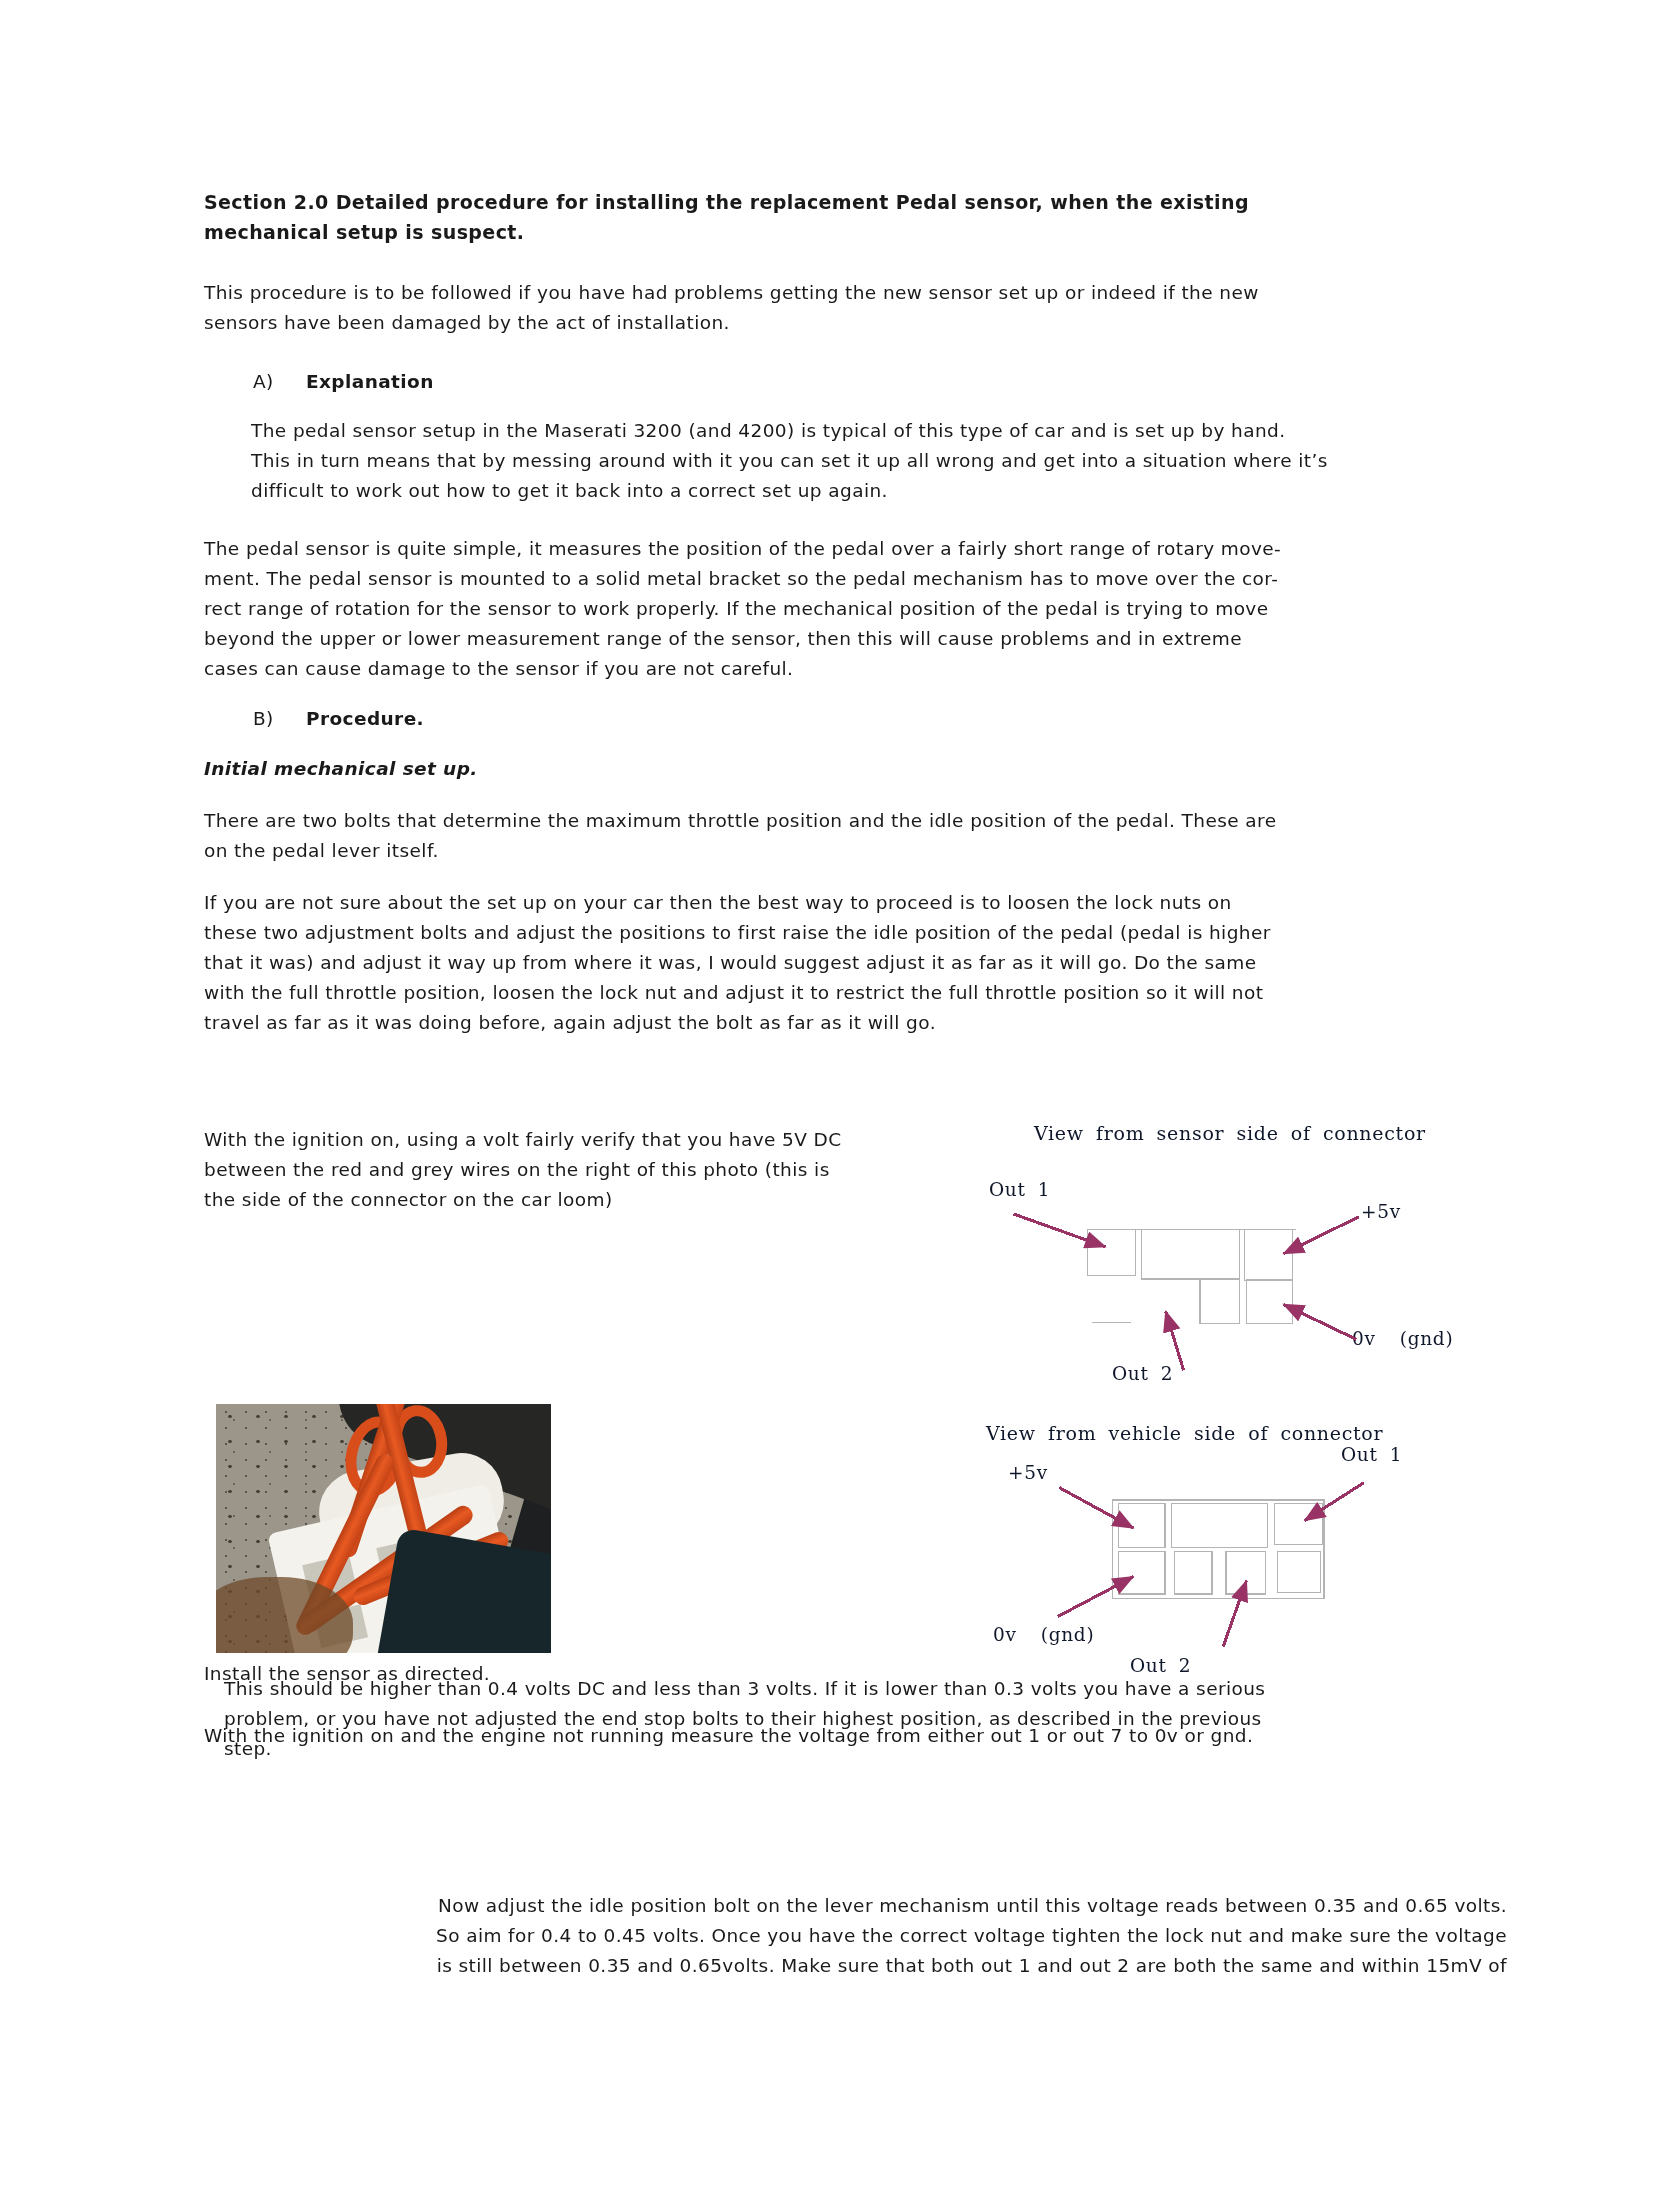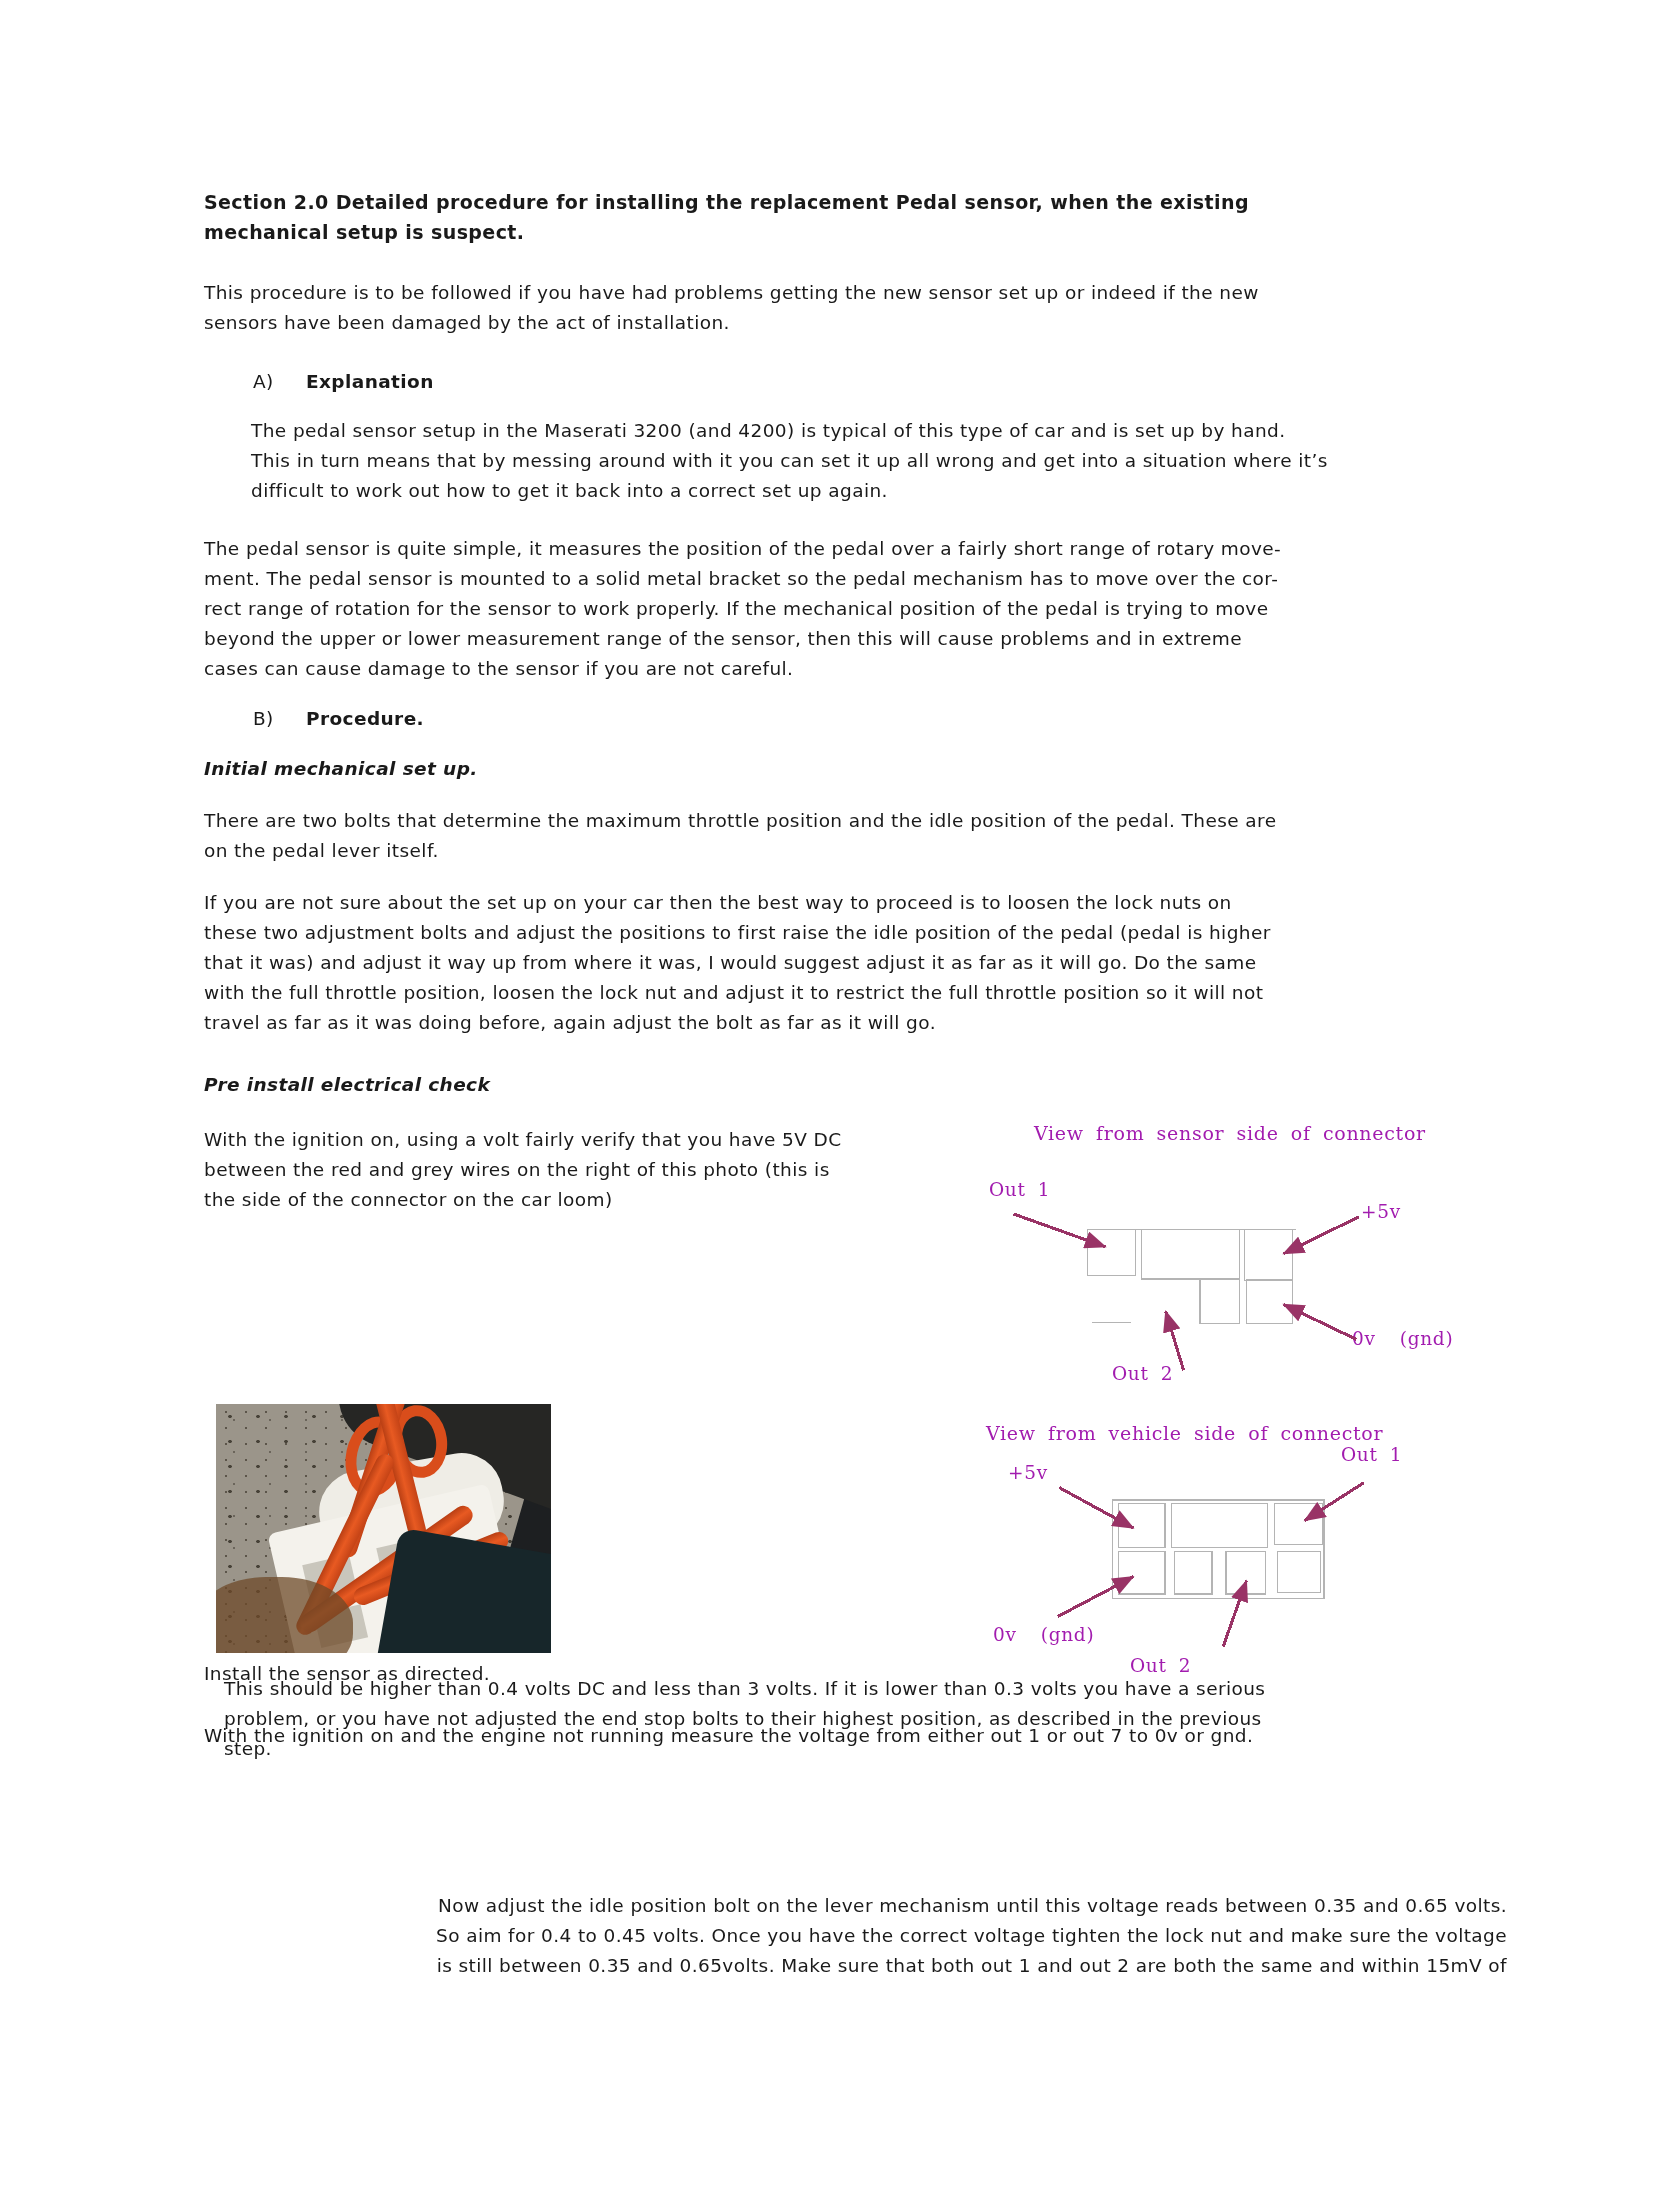--- a/index.html
+++ b/index.html
@@ -24,21 +24,21 @@
   .heading{font-weight:bold;font-size:19px;}
   .subhead{font-weight:bold;font-style:italic;}
   .listline{position:absolute;left:204px;font-size:18.5px;line-height:30px;letter-spacing:0.4px;}
   .listmark{display:inline-block;width:53px;margin-left:49px;}
   .listlabel{font-weight:bold;}
   .narrow{width:823px;}
   .dlabel{
     position:absolute;
     font-family:"DejaVu Serif","Liberation Serif",serif;
     font-size:18.5px;
-    color:#a21caf;
+    color:#0f172a;
     letter-spacing:0.7px;
     word-spacing:5.5px;
     white-space:pre;
   }
   .dtitle{font-size:19px;}
   .dsvg{position:absolute;}
   .dsvg line,.dsvg rect{shape-rendering:crispEdges;}
   
   .photo{
     position:absolute;
@@ -103,21 +103,20 @@
 
   <div class="tblock" style="top:806px;">There are two bolts that determine the maximum throttle position and the idle position of the pedal. These are
 on the pedal lever itself.</div>
 
   <div class="tblock" style="top:888px;">If you are not sure about the set up on your car then the best way to proceed is to loosen the lock nuts on
 these two adjustment bolts and adjust the positions to first raise the idle position of the pedal (pedal is higher
 that it was) and adjust it way up from where it was, I would suggest adjust it as far as it will go. Do the same
 with the full throttle position, loosen the lock nut and adjust it to restrict the full throttle position so it will not
 travel as far as it was doing before, again adjust the bolt as far as it will go.</div>
 
-  <div class="tblock subhead" style="top:1070px;">Pre install electrical check</div>
 
   <div class="tblock narrow" style="top:1125px;">With the ignition on, using a volt fairly verify that you have 5V DC
 between the red and grey wires on the right of this photo (this is
 the side of the connector on the car loom)</div>
 
 
   <div class="photo">
     <div class="ph-rust-tr"></div>
     <div class="ph-tyre"></div>
     <div class="ph-hose"></div>

